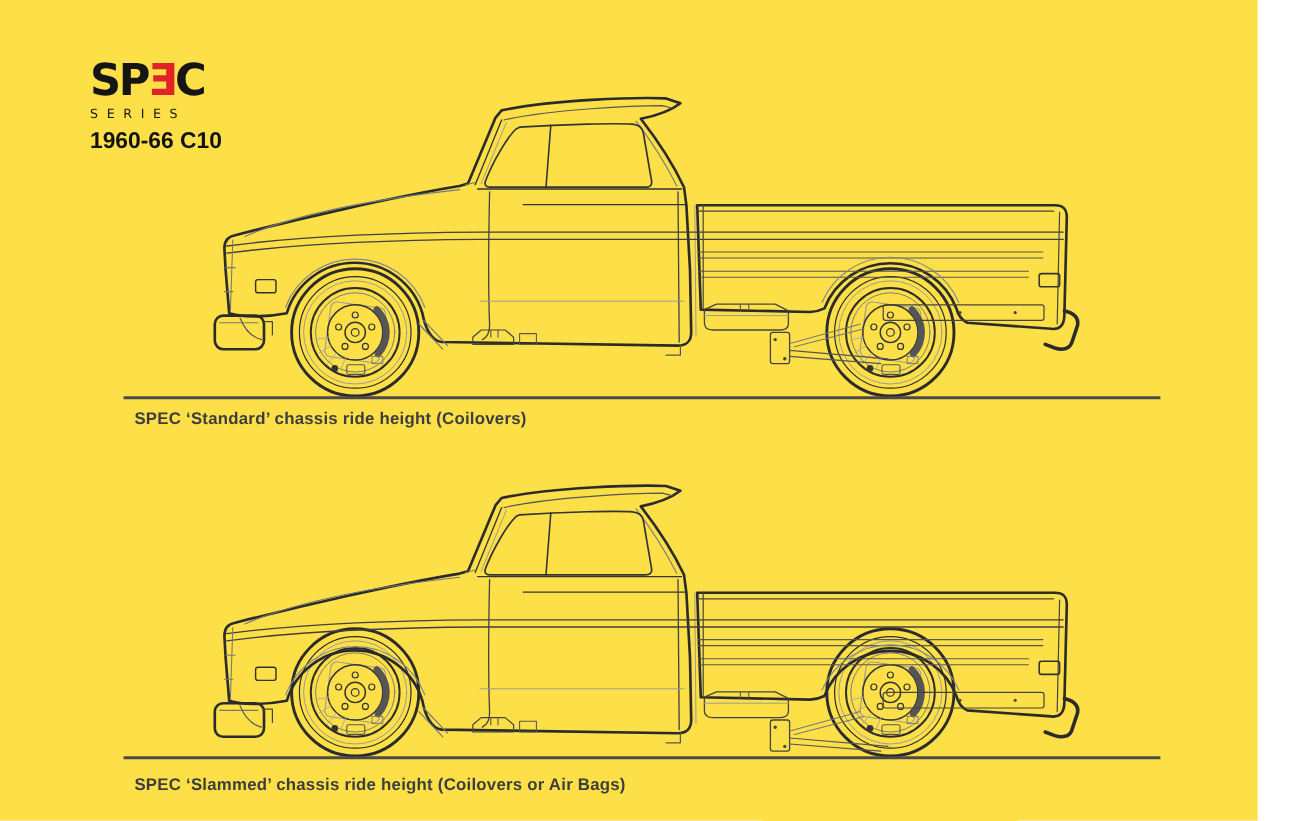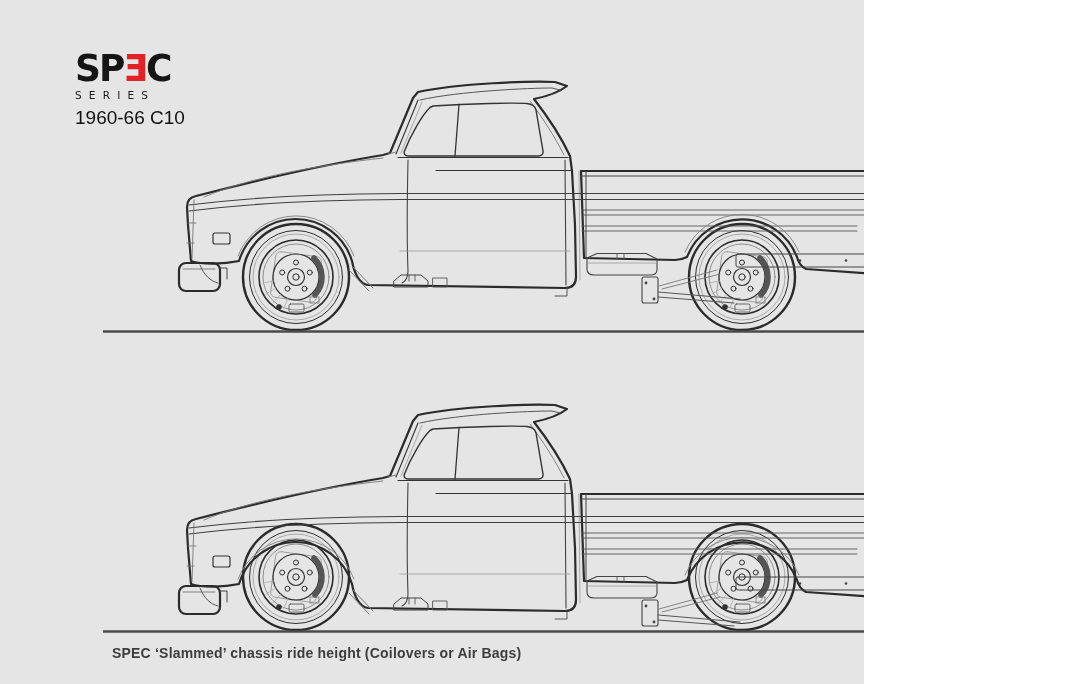--- a/index.html
+++ b/index.html
@@ -1,33 +1,33 @@
 <!DOCTYPE html>
 <html><head>
 <meta charset="utf-8">
 <style>
   html,body{margin:0;padding:0;background:#fff;}
   .page{
-    position:relative;width:864px;height:684px;background:#e5e5e5;
+    position:relative;width:1048px;height:684px;background:#fde047;
     overflow:hidden;font-family:"Liberation Sans",sans-serif;
   }
   
   .logo{position:absolute;left:75px;top:50px;width:220px;}
   .wordmark{
     font-family:"DejaVu Sans",sans-serif;font-weight:bold;
     font-size:36px;line-height:1;letter-spacing:-2px;color:#151515;
     transform:scaleY(1.02);transform-origin:left top;white-space:nowrap;
   }
   .wordmark .accent{color:#e32227;}
   .series{
     font-family:"DejaVu Sans",sans-serif;font-weight:normal;
     font-size:10.5px;letter-spacing:7.2px;color:#1a1a1a;margin-top:3px;white-space:nowrap;
   }
   .model{
-    font-family:"Liberation Sans",sans-serif;font-weight:normal;
+    font-family:"Liberation Sans",sans-serif;font-weight:bold;
     font-size:19px;color:#111;margin-top:6px;letter-spacing:0px;white-space:nowrap;
   }
   
   .fig-svg{position:absolute;left:100px;width:870px;height:285px;}
   #fig-standard{top:55px;}
   #fig-slammed{top:355px;}
   .caption{
     position:absolute;left:112px;font-weight:bold;font-size:14px;
     color:#3d3d3d;letter-spacing:0.2px;white-space:nowrap;
   }
@@ -155,20 +155,21 @@
 
     <g>
       <use href="#wheelset" xlink:href="#wheelset"></use>
     </g>
     <g>
       <use href="#truckbody" xlink:href="#truckbody"></use>
     </g>
     <line x1="3" y1="276.5" x2="867" y2="276.5" stroke="#4a4a4a" stroke-width="2.6"></line>
   </svg>
 
+  <div id="caption-standard" class="caption">SPEC ‘Standard’ chassis ride height (Coilovers)</div>
 
   <svg id="fig-slammed" class="fig-svg" viewBox="0 0 870 285" xmlns="http://www.w3.org/2000/svg">
     <g>
       <use href="#wheelset" xlink:href="#wheelset"></use>
     </g>
     <g>
       <use href="#truckbody" xlink:href="#truckbody" transform="translate(0,23)"></use>
     </g>
     <line x1="3" y1="276.5" x2="867" y2="276.5" stroke="#4a4a4a" stroke-width="2.6"></line>
   </svg>

